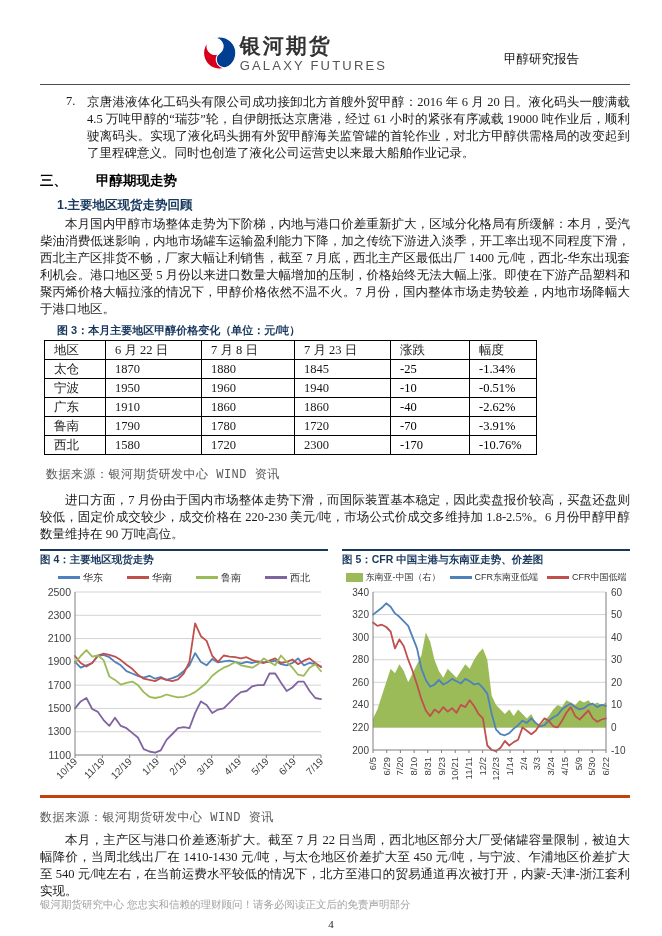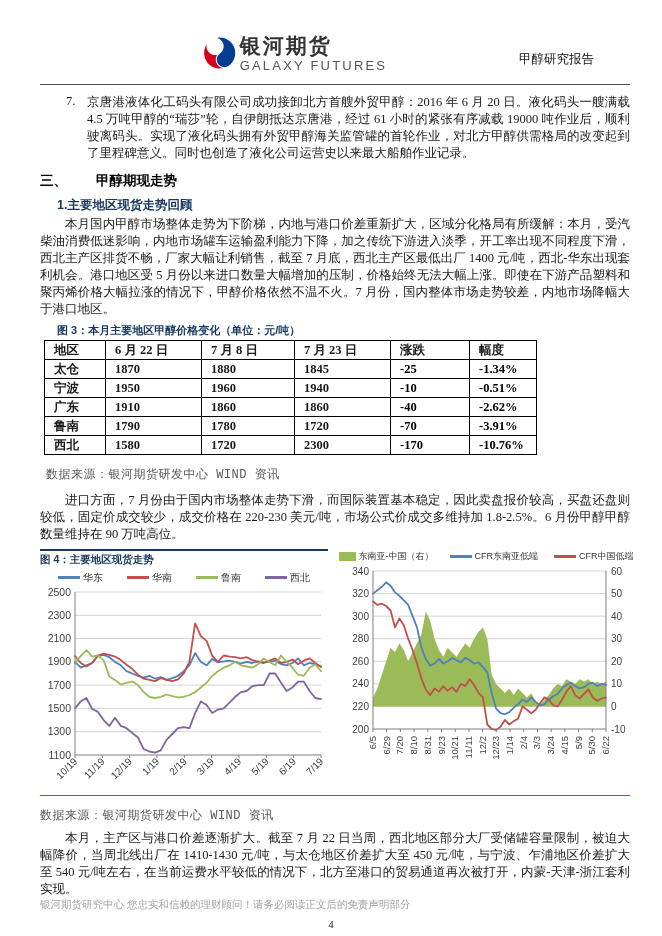--- a/index.html
+++ b/index.html
@@ -6,52 +6,52 @@
   .page{width:662px;height:936px;margin:0 auto;background:#fff;position:relative;
         font-family:"Liberation Serif","DejaVu Serif",serif;color:#1a1a1a;overflow:hidden;}
   .content{padding:28px 32px 0 40px;}
 
   
   .hdr{position:relative;height:56px;border-bottom:1px solid #4d4d4d;}
   .brand{position:absolute;left:50%;top:6px;transform:translateX(-72%);display:flex;align-items:center;gap:1px;}
   .brand-txt{display:flex;flex-direction:column;line-height:1;}
   .brand-cn{font-family:"Liberation Sans","DejaVu Sans",sans-serif;font-weight:bold;font-size:21px;color:#333;letter-spacing:2px;}
   .brand-en{font-family:"Liberation Sans","DejaVu Sans",sans-serif;font-size:13px;color:#555;letter-spacing:2.2px;margin-top:3px;}
-  .report-type{position:absolute;right:36px;bottom:16px;font-size:12.5px;color:#111;
+  .report-type{position:absolute;right:51px;bottom:16px;font-size:12.5px;color:#111;
                font-family:"Liberation Sans","DejaVu Sans",sans-serif;}
 
   
   .news{display:flex;margin:9px 0 0 26px;gap:7px;}
   .news-num{font-size:12.5px;width:14px;flex:none;}
   .p{font-size:12.5px;line-height:17px;text-align:justify;}
   .indent{text-indent:2em;}
   .sec-head{margin:10px 0 0 0;font-family:"Liberation Sans","DejaVu Sans",sans-serif;
             font-weight:bold;font-size:13.5px;color:#000;display:flex;}
   .sec-num{width:56px;}
   .sub-head{margin:7px 0 2px 17px;font-family:"Liberation Sans","DejaVu Sans",sans-serif;
             font-weight:bold;font-size:12.5px;color:#17375d;}
   .fig-title{margin:5px 0 2px 17px;font-family:"Liberation Sans","DejaVu Sans",sans-serif;
              font-weight:bold;font-size:11px;color:#17375d;}
 
   
   table.price{border-collapse:collapse;table-layout:fixed;width:492px;margin-left:4px;}
-  table.price th,table.price td{border:1px solid #000;font-size:12.5px;font-weight:bold;
+  table.price th,table.price td{border:1px solid #000;font-size:12.5px;font-weight:normal;
        text-align:left;padding:0 11px 0 9px;height:18px;line-height:18px;white-space:nowrap;overflow:hidden;}
   table.price td.neg{color:#000000;}
   .src{font-size:12px;color:#595959;margin:11px 0 0 6px;letter-spacing:0.5px;
        font-family:Liberation Mono, monospace;}
 
   
-  .figs{display:flex;gap:14px;margin-top:6px;border-bottom:1px solid #c2410c;padding-bottom:4px;}
+  .figs{display:flex;gap:14px;margin-top:6px;border-bottom:3px solid #c2410c;padding-bottom:4px;}
   .fig-col{flex:1;min-width:0;}
   .fig-cap{border-top:2px solid #17375d;padding:2px 0 3px 0;
            font-family:"Liberation Sans","DejaVu Sans",sans-serif;font-weight:bold;font-size:10.5px;color:#17375d;}
   .legend{display:flex;justify-content:center;align-items:center;gap:24px;height:15px;
           font-family:"Liberation Sans","DejaVu Sans",sans-serif;font-size:10px;color:#333;white-space:nowrap;}
-  .legend.tight{gap:16px;font-size:9px;}
+  .legend.tight{gap:9px;font-size:9px;}
   .lg-item{display:inline-flex;align-items:center;gap:3px;}
   .sw-line{display:inline-block;width:22px;height:2.5px;}
   .sw-area{display:inline-block;width:17px;height:9px;}
   svg.chart{display:block;font-family:"Liberation Sans","DejaVu Sans",sans-serif;}
 
   
   .footer-txt{position:absolute;left:40px;bottom:24px;font-size:10.5px;color:#a3a3a3;
               font-family:"Liberation Sans","DejaVu Sans",sans-serif;}
   .page-num{position:absolute;left:0;right:0;bottom:6px;text-align:center;font-size:11px;color:#222;}
 </style>
@@ -219,20 +219,21 @@
             <text font-size="10" fill="#3f3f3f" text-anchor="end" transform="translate(202,177) rotate(-45)">4/19</text>
             <line x1="226.33333333333334" y1="170" x2="226.33333333333334" y2="173" stroke="#7f7f7f"></line>
             <text font-size="10" fill="#3f3f3f" text-anchor="end" transform="translate(229.33333333333334,177) rotate(-45)">5/19</text>
             <line x1="253.66666666666666" y1="170" x2="253.66666666666666" y2="173" stroke="#7f7f7f"></line>
             <text font-size="10" fill="#3f3f3f" text-anchor="end" transform="translate(256.66666666666663,177) rotate(-45)">6/19</text>
             <line x1="281" y1="170" x2="281" y2="173" stroke="#7f7f7f"></line>
             <text font-size="10" fill="#3f3f3f" text-anchor="end" transform="translate(284,177) rotate(-45)">7/19</text>
           </svg>
       </div>
       <div class="fig-col">
+        <div class="fig-cap">图 5：CFR 中国主港与东南亚走势、价差图</div>
         <div class="legend tight" id="legend-fig5">
             <span class="lg-item">
               <span class="sw-area" style="background: rgb(155, 187, 89);"></span>
               <span>东南亚-中国（右）</span>
             </span>
             <span class="lg-item">
               <span class="sw-line" style="background: rgb(79, 129, 189);"></span>
               <span>CFR东南亚低端</span>
             </span>
             <span class="lg-item">

